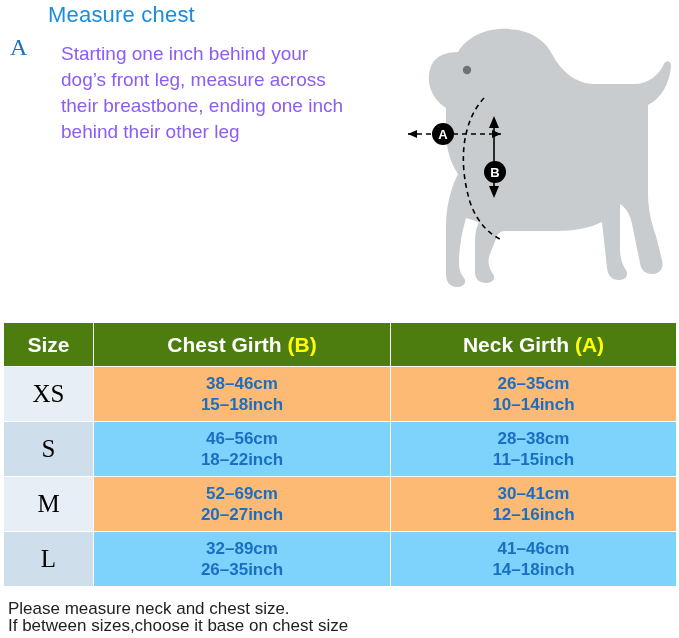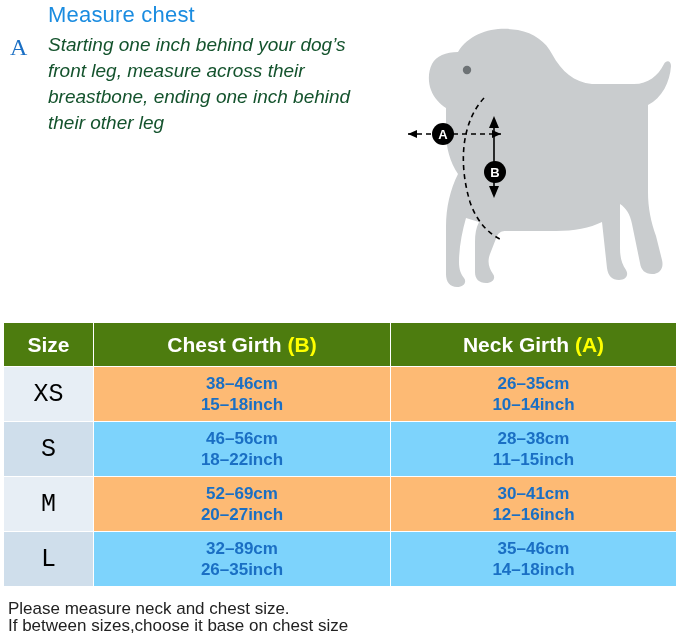--- a/index.html
+++ b/index.html
@@ -42,25 +42,24 @@
     font-weight: normal;
     color: #1a8ce0;
     margin: 0 0 4px 0;
     padding-left: 48px;
     letter-spacing: .2px;
   }
 
   .block-text {
     font-size: 19px;
     line-height: 26px;
-    color: #14532d;
+    color: #8b5cf6;
     padding-left: 48px;
     padding-right: 8px;
-    margin: 0;
-    font-style: italic;
+    margin: 13px;
   }
 
   #block-a { padding-top: 2px; }
   #block-a .block-letter { top: 34px; }
   #block-b { padding-top: 24px; }
   #block-b .block-letter { top: 212px; }
 
   
   .dog-figure {
     position: absolute;
@@ -98,21 +97,21 @@
     vertical-align: middle;
     height: 55px;
   }
   .col-size { width: 90px; }
   .col-chest { width: 297px; }
   .col-neck { width: 286px; }
 
   .cell-size {
     font-size: 25px;
     color: #000;
-    font-family: Liberation Mono, monospace;
+    font-family: Liberation Serif, serif;
   }
   .cell-val {
     font-size: 17px;
     font-weight: bold;
     color: #1a6fc4;
     line-height: 21px;
   }
   tr.odd td { background: #fdba74; }
   tr.even td { background: #7dd3fc; }
   tr.odd td.cell-size, tr.even td.cell-size { background: #e7eef5; }
@@ -269,21 +268,21 @@
         <div>12–16inch</div>
       </td>
     </tr>
     <tr class="even">
       <td class="cell-size">L</td>
       <td class="cell-val">
         <div>32–89cm</div>
         <div>26–35inch</div>
       </td>
       <td class="cell-val">
-        <div>35–46cm</div>
+        <div>41–46cm</div>
         <div>14–18inch</div>
       </td>
     </tr>
   </tbody>
 </table>
 
 <div class="footer">
   <div>Please measure neck and chest size.</div>
   <div>If between sizes,choose it base on chest size</div>
 </div>

